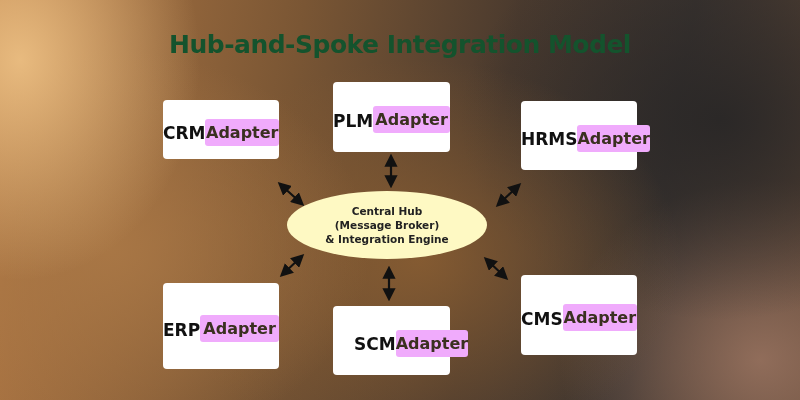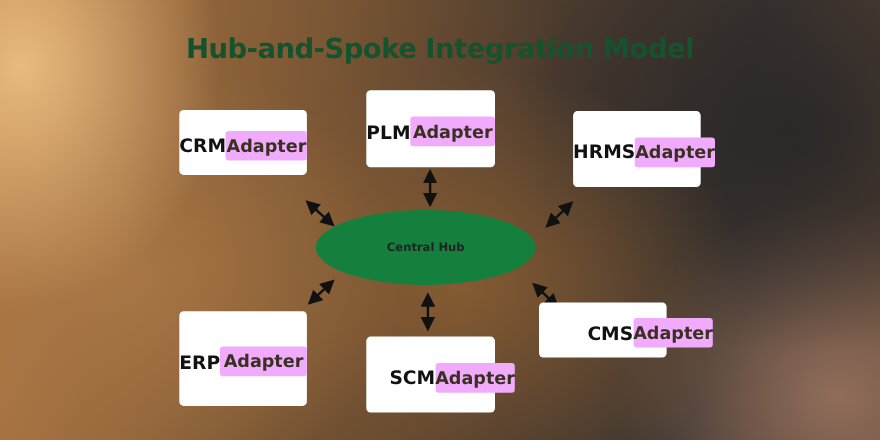--- a/index.html
+++ b/index.html
@@ -13,21 +13,21 @@
       radial-gradient(ellipse 200px 180px at 760px 360px, rgba(160,120,100,0.8), rgba(160,120,100,0) 100%),
       linear-gradient(100deg, #b47a45 0%, #7a5634 35%, #4a3a2e 60%, #3b3430 80%, #5a4434 100%);
   }
   .title { position: absolute; left: 0; top: 30px; width: 800px; text-align: center; color: #14532d;
     font-family: "DejaVu Sans", sans-serif; font-weight: bold; font-size: 25px; letter-spacing: -0.5px; }
   .node { position: absolute; background: #fff; border-radius: 4px; width: 116px; height: 70px; box-sizing: border-box;
     display: flex; flex-direction: row; align-items: center; }
   .node-name { font-family: "DejaVu Sans", sans-serif; font-weight: bold; font-size: 17px; color: #111; margin-top: 7px; line-height: 20px; }
   .adapter { margin-top: 5px; width: 96px; height: 27px; background: #f0abfc; border-radius: 3px; display: flex; align-items: center; justify-content: center;
     font-family: "DejaVu Sans", sans-serif; font-weight: bold; font-size: 16px; color: #3a3020; }
-  .hub { position: absolute; left: 287px; top: 191px; width: 200px; height: 68px; background: #15803d; border-radius: 50%;
+  .hub { position: absolute; left: 287px; top: 191px; width: 200px; height: 68px; background: #fef9c3; border-radius: 50%;
     display: flex; flex-direction: column; align-items: center; justify-content: center; }
   .hub span { font-family: "DejaVu Sans", sans-serif; font-weight: bold; font-size: 10.5px; color: #222; line-height: 14px; }
   svg.arrows { position: absolute; left: 0; top: 0; }
 </style>
 </head>
 <body>
 
 <div class="bg"></div>
 
 <div class="title">Hub-and-Spoke Integration Model</div>
@@ -56,28 +56,30 @@
   <div class="adapter">Adapter</div>
 </div>
 
 <div class="node" style="left:521px; top:101px; height:69px;">
   <div class="node-name">HRMS</div>
   <div class="adapter">Adapter</div>
 </div>
 
 <div class="hub">
   <span>Central Hub</span>
+  <span>(Message Broker)</span>
+  <span>&amp; Integration Engine</span>
 </div>
 
 <div class="node" style="left:163px; top:283px; height:86px;">
   <div class="node-name">ERP</div>
   <div class="adapter">Adapter</div>
 </div>
 
 <div class="node" style="left:333px; top:306px; width:117px; height:69px;padding-left:21px;">
   <div class="node-name">SCM</div>
   <div class="adapter">Adapter</div>
 </div>
 
-<div class="node" style="left:490px; top:275px; height:50px;padding-left:44px;">
+<div class="node" style="left:521px; top:275px; height:80px;">
   <div class="node-name">CMS</div>
   <div class="adapter">Adapter</div>
 </div>
 
 </body></html>

